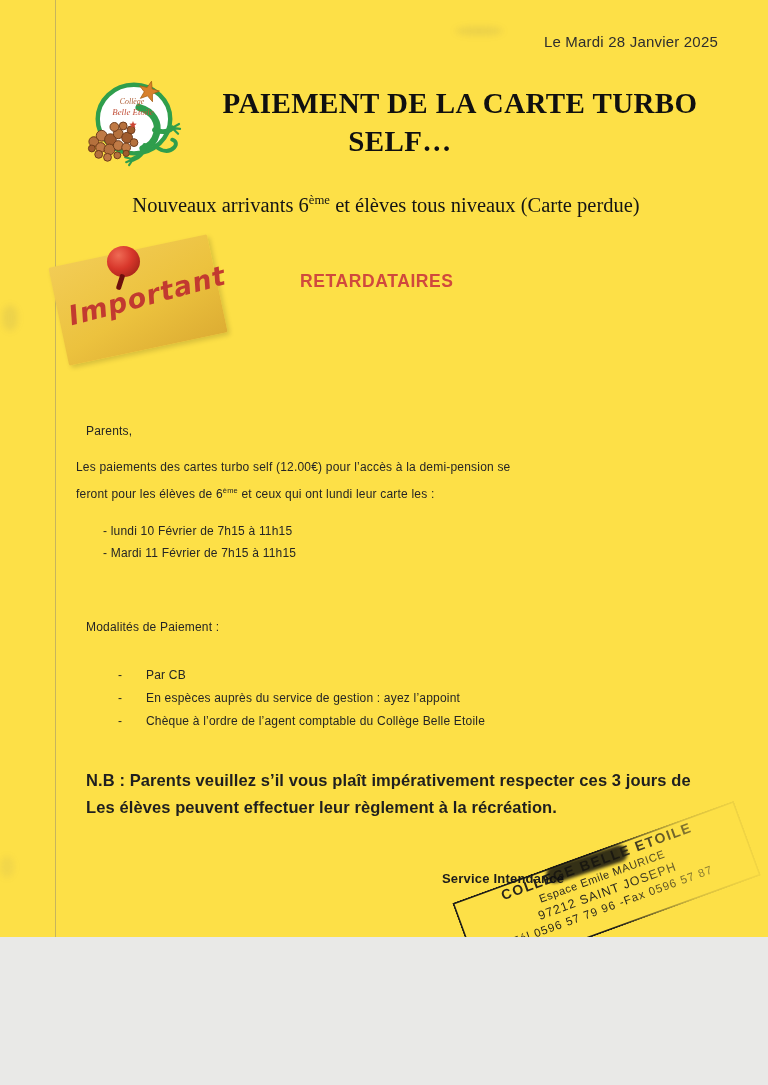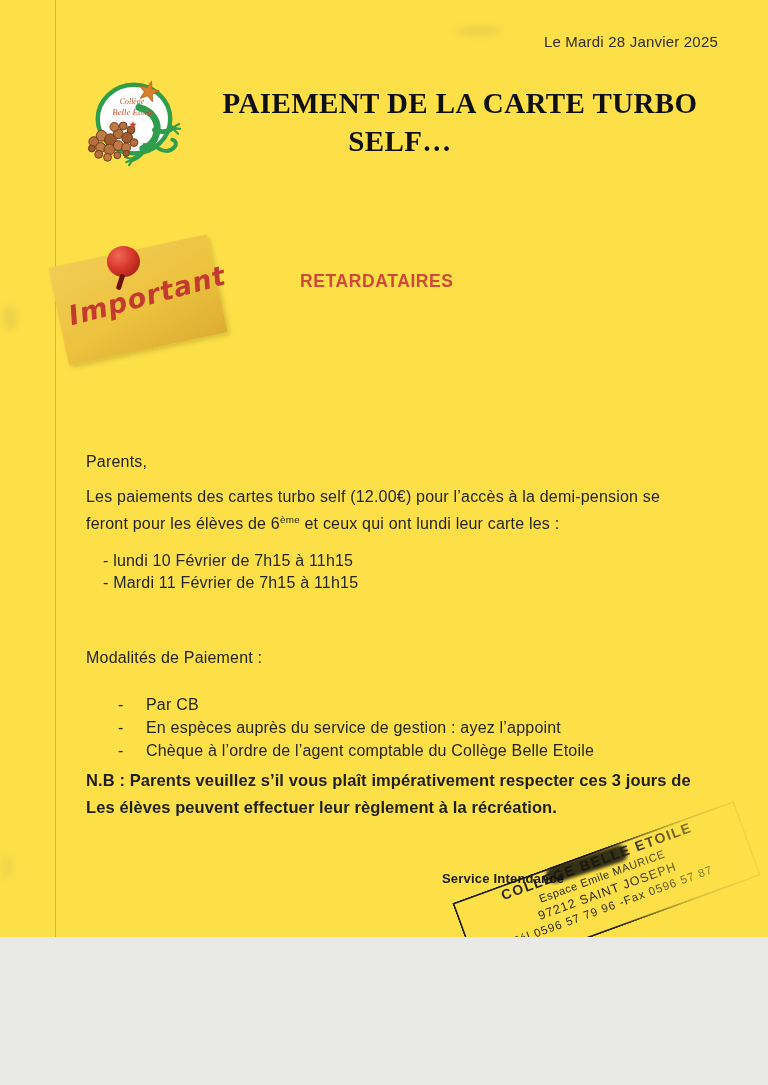--- a/index.html
+++ b/index.html
@@ -44,23 +44,23 @@
   .pin{left:105px;top:244px;width:40px;height:56px;}
   .pin .ball{position:absolute;left:2px;top:2px;width:33px;height:31px;border-radius:50%;
     background:radial-gradient(circle at 35% 30%,#ef6b55 0%,#d8372b 45%,#a32318 85%,#8e1812 100%);}
   .pin .stem{position:absolute;left:13px;top:30px;width:5px;height:16px;background:#6e100d;
     border-radius:2px;transform:rotate(18deg);}
 
   .retard{left:300px;top:271px;width:224px;
     font-weight:bold;font-size:17.5px;color:#d0493d;letter-spacing:.6px;}
 
   
-  .body-text{font-size:16px;color:#252525;letter-spacing:.2px;margin-top:29px;}
+  .body-text{font-size:12px;color:#252525;letter-spacing:.2px;}
   .salutation{left:86px;top:424px;}
-  .para{left:86px;top:456px;line-height:23px;width:660px;}
+  .para{left:76px;top:456px;line-height:23px;width:660px;}
   .datelist{left:103px;top:521px;line-height:21.5px;}
   .modalites{left:86px;top:620px;}
   .paylist{left:118px;top:664px;line-height:23.2px;}
   .paylist .row{display:flex;}
   .paylist .dash{width:28px;}
   .nb{left:86px;top:767px;width:664px;font-weight:bold;font-size:16.5px;
     line-height:26.5px;color:#1f1f1f;letter-spacing:.1px;}
 
   
   .service{left:442px;top:871px;font-weight:bold;font-size:13px;color:#1c1c1c;letter-spacing:.2px;}
@@ -129,20 +129,21 @@
 
     <text x="49" y="30" text-anchor="middle" font-family="Liberation Serif,serif" font-style="italic" font-size="8" fill="#b06038">Collège</text>
     <text x="50" y="41" text-anchor="middle" font-family="Liberation Serif,serif" font-style="italic" font-size="9" fill="#c2503a">Belle Etoile</text>
   </svg>
 
   <div class="abs title">
     <div class="l1 nowrap">PAIEMENT DE LA CARTE TURBO</div>
     <div class="l2 nowrap">SELF…</div>
   </div>
 
+  <div class="abs subtitle nowrap"><span>Nouveaux arrivants 6</span><sup>ème</sup><span> et élèves tous niveaux (Carte perdue)</span></div>
 
   <div class="abs note">
     <div class="important nowrap">Important</div>
   </div>
   <div class="abs pin">
     <div class="ball"></div>
       <div class="stem"></div>
   </div>
 
   <div class="abs retard nowrap">RETARDATAIRES</div>

